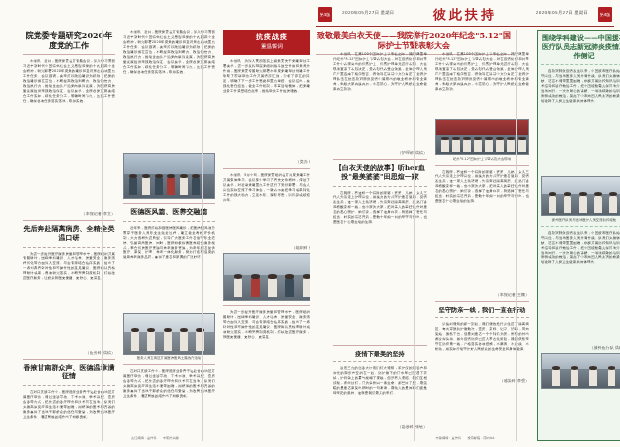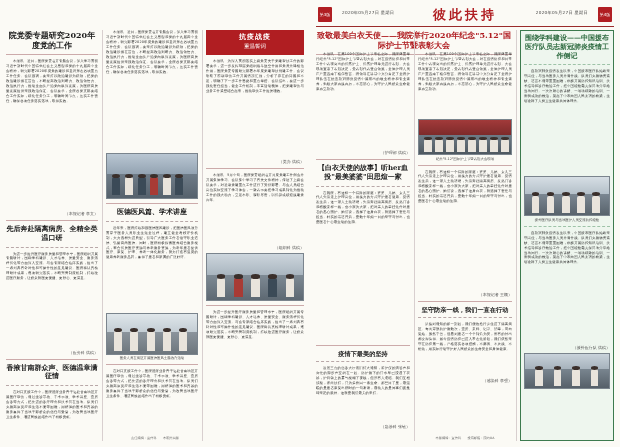--- a/index.html
+++ b/index.html
@@ -49,21 +49,21 @@
     text-align:center;
     border-radius:1px;
   }
   .mh-badge.l{left:2px;}
   .mh-badge.r{right:2px;}
 
   
   .body-area{
     position:absolute;top:30px;left:6px;right:6px;bottom:6px;
   }
-  .col{position:absolute;top:0;bottom:0;}
+  .col{position:absolute;top:0;bottom:0;margin-left:17px;}
 
   
   .headline{
     font-family:"DejaVu Serif","Liberation Serif",serif;
     font-weight:bold;
     color:#1a1a1a;
     text-align:center;
     line-height:1.25;
   }
   .h-red{color:#b01e22;}
@@ -177,21 +177,21 @@
           </div>
         <div class="fig" style="left:62%;">
             <div class="head"></div>
           </div>
         <div class="fig d" style="left:76%;">
             <div class="head"></div>
           </div>
       </div>
 
       <div class="rule"></div>
-      <div class="headline h3">医德医风篇、学术讲座</div>
+      <div class="headline h3">医德医风篇、医养交融篇</div>
       <div class="rule-d"></div>
       <div class="txt ind" style="height:84px;overflow:hidden;">近年来，医院持续加强医德医风建设，把医德医风教育贯穿于医务人员职业生涯全过程，建立健全考核评价机制，大力选树先进典型，引导广大医务工作者恪守职业道德、弘扬高尚医德。同时，医院积极探索医养结合服务模式，整合优质医疗资源与养老服务资源，为老年患者提供医疗、康复、护理、养老一体化服务，努力打造有温度的健康养老服务品牌，赢得了患者和家属的广泛好评。</div>
 
       <div class="photo" style="height:40px;margin-top:3px;">
         <div class="sky" style="background:linear-gradient(#dfe6ea,#c3cdd4);"></div>
         <div class="floor" style="background:linear-gradient(#8b949c,#6d767d);"></div>
         <div class="fig" style="left:8%;height:50%;">
             <div class="head"></div>
           </div>
         <div class="fig" style="left:26%;height:50%;">

